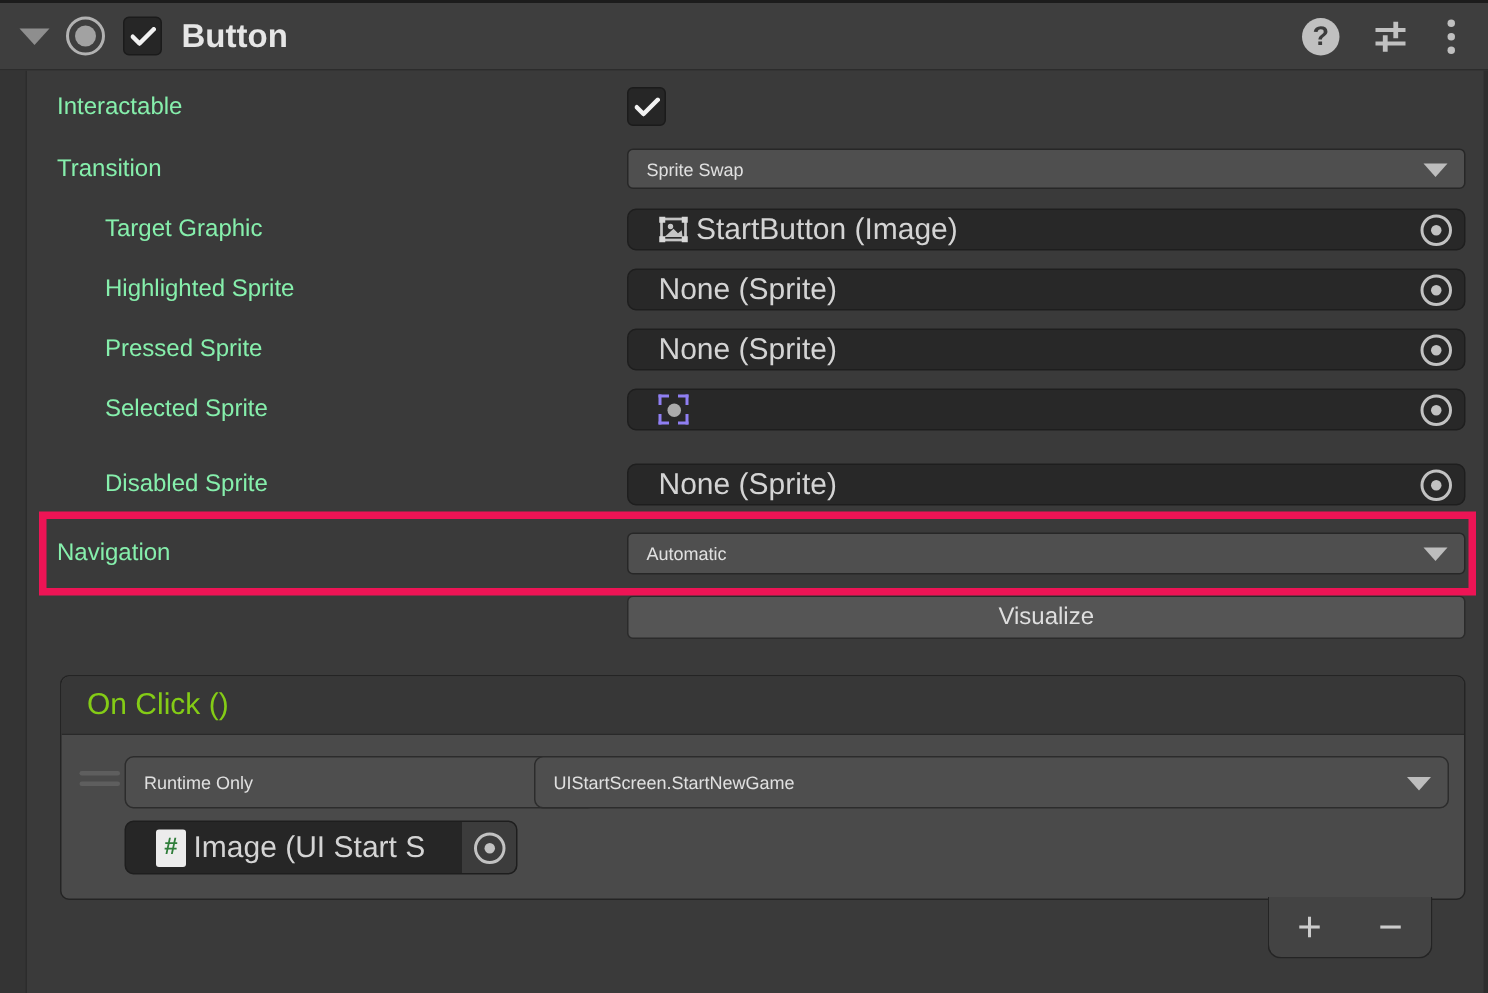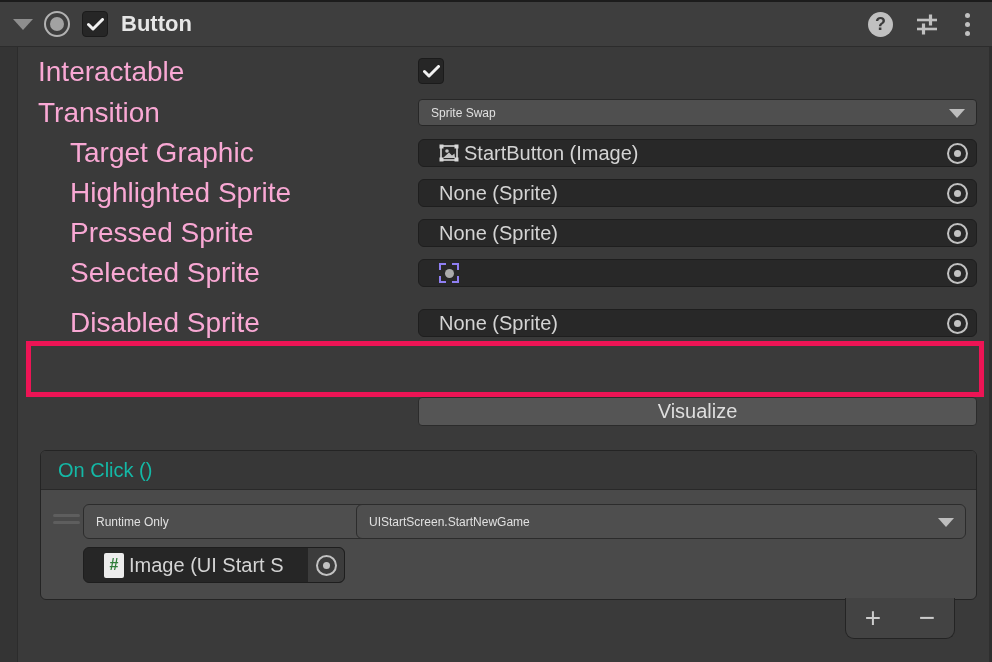--- a/index.html
+++ b/index.html
@@ -24,21 +24,21 @@
     display:flex;align-items:center;justify-content:center;box-sizing:border-box;flex:none;
   }
   .comp-title{font-size:22px;font-weight:bold;color:#e6e6e6;margin-left:13px;}
   .header-right{margin-left:auto;display:flex;align-items:center;gap:21px;margin-right:18px;}
   .help-icon{width:25px;height:25px;border-radius:50%;background:#c0c0c0;color:#3b3b3b;font-size:18px;font-weight:bold;display:flex;align-items:center;justify-content:center;}
   .kebab{display:flex;flex-direction:column;gap:4px;padding:0 4px;}
   .kebab i{width:5px;height:5px;border-radius:50%;background:#c0c0c0;}
 
   
   .row{position:absolute;left:0;width:992px;display:flex;align-items:center;}
-  .row .lbl{position:absolute;left:38px;font-size:28px;color:#f9a8d4;white-space:nowrap;}
+  .row .lbl{position:absolute;left:38px;font-size:16px;color:#86efac;white-space:nowrap;}
   .row .lbl.indent{left:70px;}
   .row .field{position:absolute;left:418px;width:559px;height:100%;}
 
   .dropdown{
     width:100%;height:100%;background:#4f4f4f;border:1px solid #272727;border-radius:4px;
     display:flex;align-items:center;padding:0 12px;font-size:12px;color:#e0e0e0;
     box-sizing:border-box;position:relative;white-space:nowrap;
   }
   .dd-arrow{position:absolute;right:11px;top:50%;margin-top:-4px;width:0;height:0;
     border-left:8px solid transparent;border-right:8px solid transparent;border-top:9px solid #bdbdbd;}
@@ -65,31 +65,31 @@
 
   .script-icon{width:20px;height:25px;background:#ececec;border-radius:2px;color:#2f7d3a;
     font-size:16px;font-weight:bold;display:flex;align-items:center;justify-content:center;}
 
   
   .annotation{position:absolute;left:26px;top:341px;width:958px;height:56px;
     border:5px solid #ed1455;box-sizing:border-box;pointer-events:none;z-index:9;}
 
   .btn-visualize{
     position:absolute;left:418px;top:397px;width:559px;height:29px;background:#555555;
-    border:1px solid #2b2b2b;border-radius:4px;color:#dedede;font-size:20px;
+    border:1px solid #2b2b2b;border-radius:4px;color:#dedede;font-size:16px;
     display:flex;align-items:center;justify-content:center;box-sizing:border-box;
   }
 
   
   .event-box{
     position:absolute;left:40px;top:450px;width:937px;height:150px;background:#4a4a4a;
     border:1px solid #242424;border-radius:6px;box-sizing:border-box;
   }
   .event-header{height:38px;background:#373737;border-bottom:1px solid #292929;border-radius:5px 5px 0 0;
-    display:flex;align-items:center;padding-left:17px;font-size:20px;color:#14b8a6;}
+    display:flex;align-items:center;padding-left:17px;font-size:20px;color:#84cc16;}
   .event-body{position:relative;height:110px;}
   .drag-handle{position:absolute;left:12px;top:24px;display:flex;flex-direction:column;gap:4px;}
   .drag-handle i{width:27px;height:3px;background:#5e5e5e;border-radius:2px;}
   .ev-dd-mode{position:absolute;left:42px;top:14px;width:315px;height:35px;}
   .ev-dd-func{position:absolute;left:315px;top:14px;width:610px;height:35px;}
   .ev-dd-mode .dropdown,.ev-dd-func .dropdown{border-radius:6px;background:#4e4e4e;border-color:#2c2c2c;}
   .ev-target{position:absolute;left:42px;top:57px;width:262px;height:36px;}
   .ev-target .objfield{padding-right:0;border-radius:6px;background:#262626;}
   .picker-cap{margin-left:auto;width:36px;height:100%;background:#3c3c3c;border-radius:0 5px 5px 0;
     display:flex;align-items:center;justify-content:center;flex:none;}
@@ -222,20 +222,29 @@
   <div class="row" style="top:309px;height:28px;">
     <span class="lbl indent">Disabled Sprite</span>
     <div class="field">
       <div class="objfield">
         <span class="txt">None (Sprite)</span>
         <div class="picker"></div>
       </div>
     </div>
   </div>
 
+  <div class="row" style="top:355px;height:28px;">
+    <span class="lbl">Navigation</span>
+    <div class="field">
+      <div class="dropdown">
+        <span>Automatic</span>
+        <i class="dd-arrow"></i>
+      </div>
+    </div>
+  </div>
 
   <div class="annotation" style="border-color: rgb(237, 20, 85);"></div>
 
   <div class="btn-visualize">Visualize</div>
 
   <div class="event-box">
     <div class="event-header">
       <span>On Click ()</span>
     </div>
     <div class="event-body">

